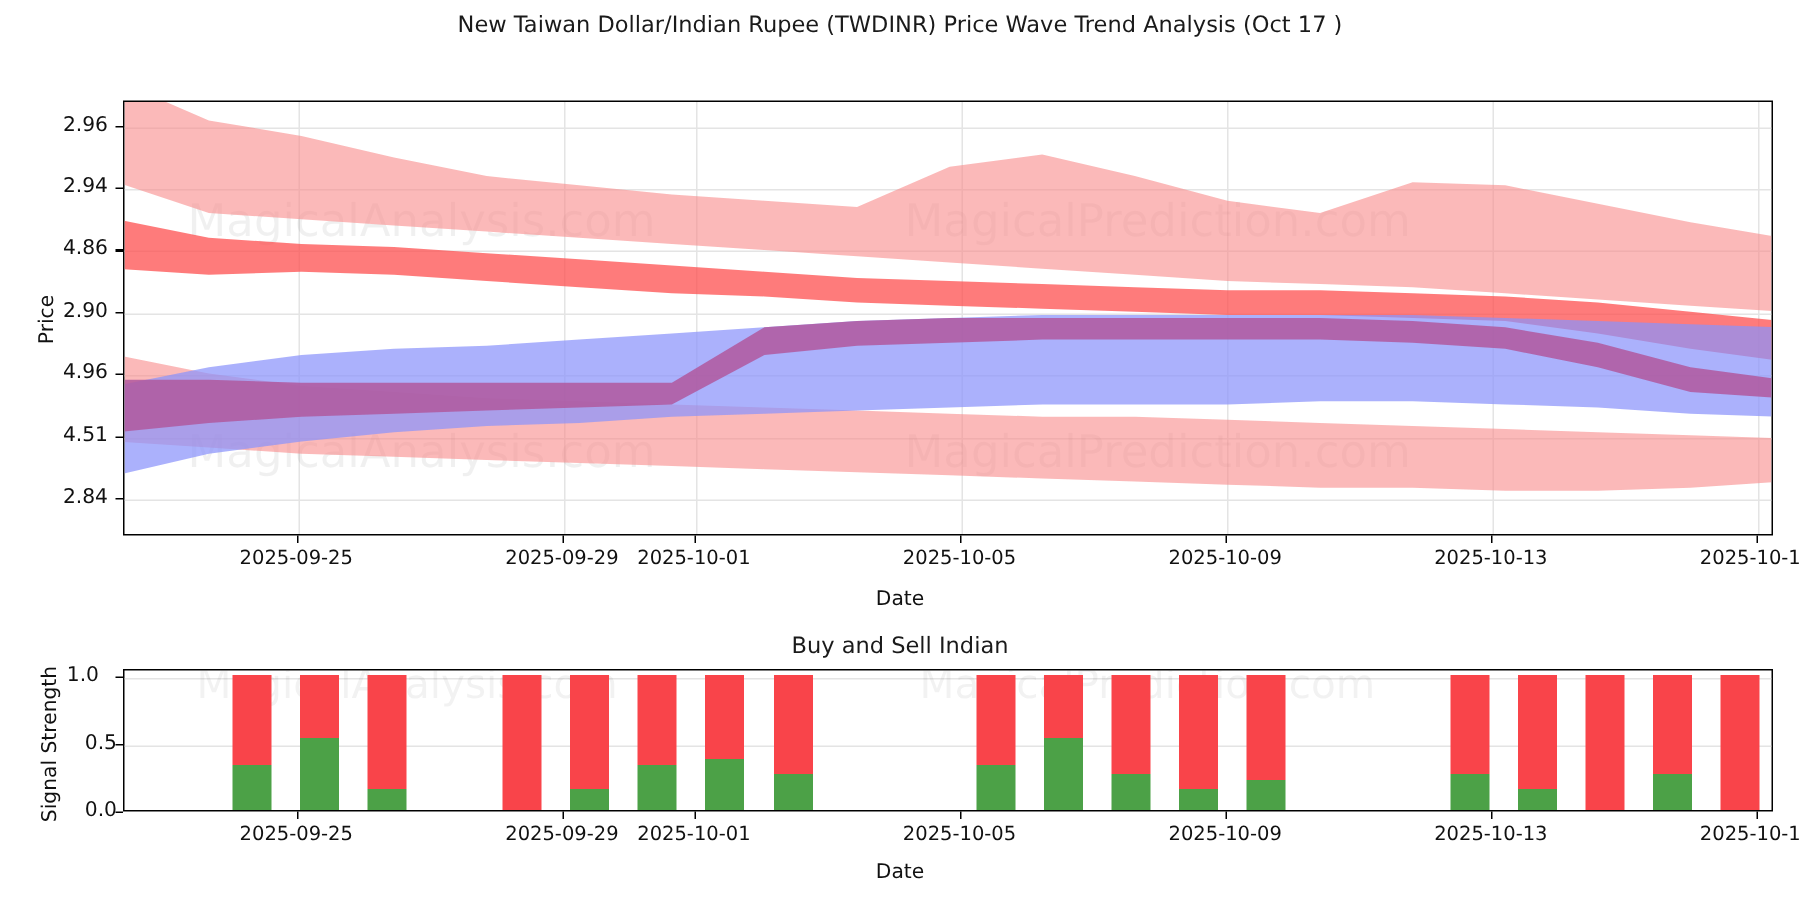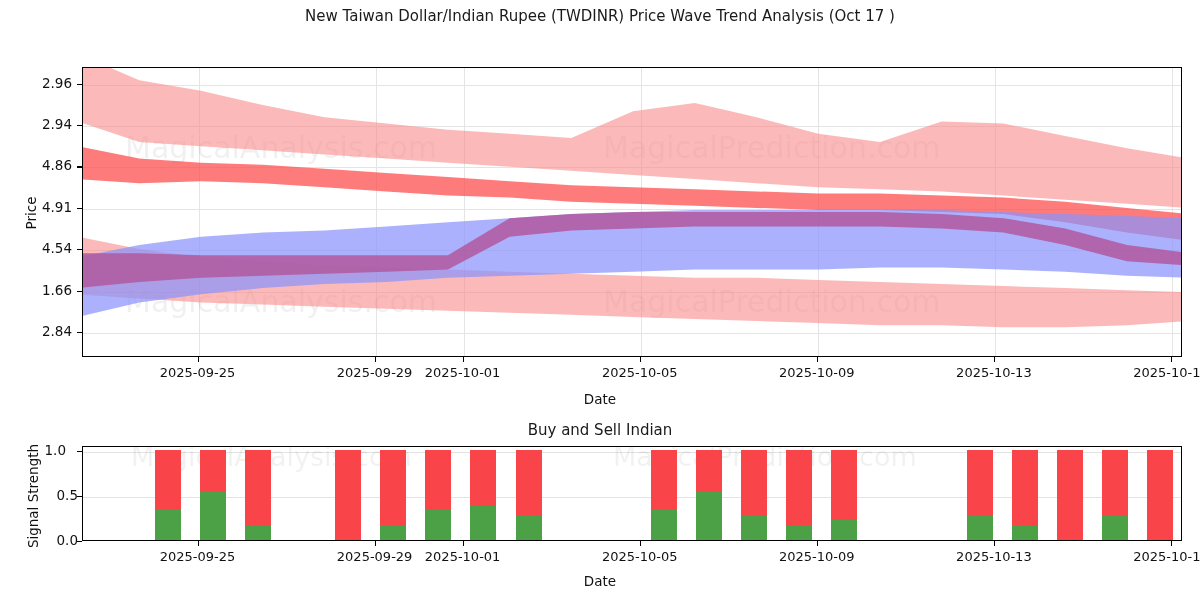--- a/index.html
+++ b/index.html
@@ -74,25 +74,25 @@
         <path d="M -5.50 -14.50 L 56.34 12.43 L 118.19 22.79 L 180.03 37.29 L 241.88 49.71 L 303.72 55.93 L 365.57 62.14 L 427.41 66.29 L 489.26 70.43 L 551.10 43.50 L 612.94 35.21 L 674.79 49.71 L 736.63 66.29 L 798.48 74.57 L 860.32 53.86 L 922.17 55.93 L 984.01 68.36 L 1045.86 80.79 L 1107.70 91.14 L 1107.70 140.86 L 1045.86 136.71 L 984.01 132.57 L 922.17 128.43 L 860.32 124.29 L 798.48 122.21 L 736.63 120.14 L 674.79 116.00 L 612.94 111.86 L 551.10 107.71 L 489.26 103.57 L 427.41 99.43 L 365.57 95.29 L 303.72 91.14 L 241.88 87.00 L 180.03 82.86 L 118.19 78.71 L 56.34 74.57 L -5.50 53.86 Z" fill="#f98a8a" fill-opacity="0.6"></path>
         <path d="M -5.50 78.71 L 56.34 91.14 L 118.19 95.29 L 180.03 97.36 L 241.88 101.50 L 303.72 105.64 L 365.57 109.79 L 427.41 113.93 L 489.26 118.07 L 551.10 120.14 L 612.94 122.21 L 674.79 124.29 L 736.63 126.36 L 798.48 126.36 L 860.32 128.43 L 922.17 130.50 L 984.01 134.64 L 1045.86 140.86 L 1107.70 147.07 L 1107.70 174.00 L 1045.86 165.71 L 984.01 155.36 L 922.17 147.07 L 860.32 145.00 L 798.48 142.93 L 736.63 142.93 L 674.79 140.86 L 612.94 138.79 L 551.10 136.71 L 489.26 134.64 L 427.41 130.50 L 365.57 128.43 L 303.72 124.29 L 241.88 120.14 L 180.03 116.00 L 118.19 113.93 L 56.34 116.00 L -5.50 111.86 Z" fill="#fd4f4f" fill-opacity="0.75"></path>
         <path d="M -5.50 169.86 L 56.34 182.29 L 118.19 190.57 L 180.03 194.71 L 241.88 198.86 L 303.72 200.93 L 365.57 203.00 L 427.41 205.07 L 489.26 207.14 L 551.10 209.21 L 612.94 211.29 L 674.79 211.29 L 736.63 213.36 L 798.48 215.43 L 860.32 217.50 L 922.17 219.57 L 984.01 221.64 L 1045.86 223.71 L 1107.70 225.79 L 1107.70 254.79 L 1045.86 258.93 L 984.01 261.00 L 922.17 261.00 L 860.32 258.93 L 798.48 258.93 L 736.63 256.86 L 674.79 254.79 L 612.94 252.71 L 551.10 250.64 L 489.26 248.57 L 427.41 246.50 L 365.57 244.43 L 303.72 242.36 L 241.88 240.29 L 180.03 238.21 L 118.19 236.14 L 56.34 232.00 L -5.50 227.86 Z" fill="#f98a8a" fill-opacity="0.6"></path>
         <path d="M -5.50 190.57 L 56.34 178.14 L 118.19 169.86 L 180.03 165.71 L 241.88 163.64 L 303.72 159.50 L 365.57 155.36 L 427.41 151.21 L 489.26 147.07 L 551.10 145.00 L 612.94 142.93 L 674.79 142.93 L 736.63 142.93 L 798.48 142.93 L 860.32 142.93 L 922.17 145.00 L 984.01 147.07 L 1045.86 149.14 L 1107.70 151.21 L 1107.70 211.29 L 1045.86 209.21 L 984.01 205.07 L 922.17 203.00 L 860.32 200.93 L 798.48 200.93 L 736.63 203.00 L 674.79 203.00 L 612.94 203.00 L 551.10 205.07 L 489.26 207.14 L 427.41 209.21 L 365.57 211.29 L 303.72 215.43 L 241.88 217.50 L 180.03 221.64 L 118.19 227.86 L 56.34 236.14 L -5.50 250.64 Z" fill="#8b93fb" fill-opacity="0.72"></path>
         <path d="M -5.50 186.43 L 56.34 186.43 L 118.19 188.50 L 180.03 188.50 L 241.88 188.50 L 303.72 188.50 L 365.57 188.50 L 427.41 151.21 L 489.26 147.07 L 551.10 145.00 L 612.94 145.00 L 674.79 145.00 L 736.63 145.00 L 798.48 145.00 L 860.32 147.07 L 922.17 151.21 L 984.01 161.57 L 1045.86 178.14 L 1107.70 186.43 L 1107.70 198.86 L 1045.86 194.71 L 984.01 178.14 L 922.17 165.71 L 860.32 161.57 L 798.48 159.50 L 736.63 159.50 L 674.79 159.50 L 612.94 159.50 L 551.10 161.57 L 489.26 163.64 L 427.41 169.86 L 365.57 203.00 L 303.72 205.07 L 241.88 207.14 L 180.03 209.21 L 118.19 211.29 L 56.34 215.43 L -5.50 221.64 Z" fill="#b0589d" fill-opacity="0.85"></path>
       </svg>
   </div>
   <div id="main-yticks">
       <div class="ytick-lbl" style="left: 8px; top: 323.143px;">2.84</div>
       <div class="ytick-mark" style="left: 77px; top: 332.1px;"></div>
-      <div class="ytick-lbl" style="left: 8px; top: 281.714px;">1.66</div>
+      <div class="ytick-lbl" style="left: 8px; top: 281.714px;">4.51</div>
       <div class="ytick-mark" style="left: 77px; top: 290.7px;"></div>
-      <div class="ytick-lbl" style="left: 8px; top: 240.286px;">4.54</div>
+      <div class="ytick-lbl" style="left: 8px; top: 240.286px;">4.96</div>
       <div class="ytick-mark" style="left: 77px; top: 249.3px;"></div>
-      <div class="ytick-lbl" style="left: 8px; top: 198.857px;">4.91</div>
+      <div class="ytick-lbl" style="left: 8px; top: 198.857px;">2.90</div>
       <div class="ytick-mark" style="left: 77px; top: 207.9px;"></div>
       <div class="ytick-lbl" style="left: 8px; top: 157.429px;">4.86</div>
       <div class="ytick-mark" style="left: 77px; top: 166.4px;"></div>
       <div class="ytick-lbl" style="left: 8px; top: 116px;">2.94</div>
       <div class="ytick-mark" style="left: 77px; top: 125px;"></div>
       <div class="ytick-lbl" style="left: 8px; top: 74.5714px;">2.96</div>
       <div class="ytick-mark" style="left: 77px; top: 83.6px;"></div>
     </div>
   <div id="main-xticks">
       <div class="xtick-lbl" style="left: 137.5px; top: 365px;">2025-09-25</div>

